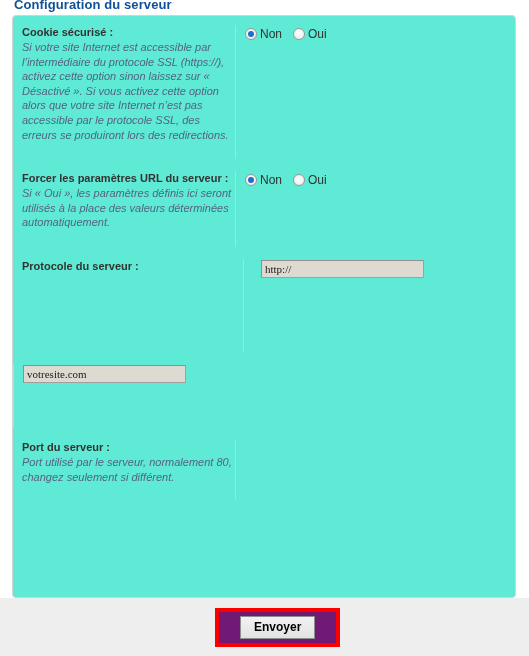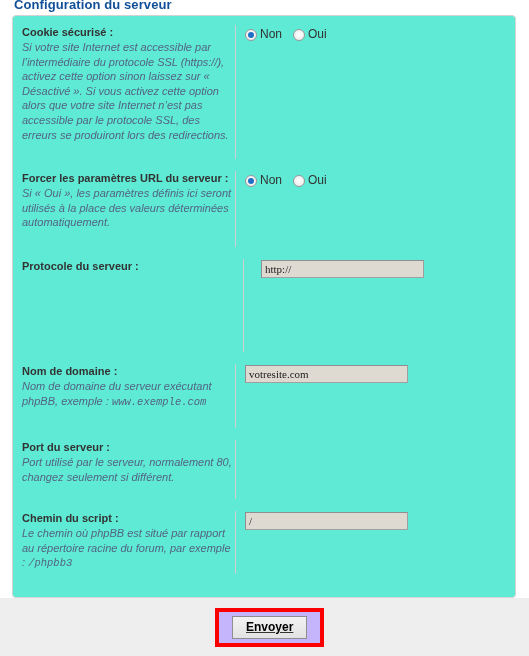--- a/index.html
+++ b/index.html
@@ -110,21 +110,21 @@
 
   
   .radio-group {
     display: flex;
     align-items: center;
     gap: 4px;
     padding-top: 1px;
   }
   .radio-item {
     display: inline-flex;
-    align-items: flex-end;
+    align-items: center;
     gap: 3px;
     margin-right: 7px;
   }
   .radio {
     width: 12px;
     height: 12px;
     border-radius: 50%;
     box-sizing: border-box;
     border: 1px solid #9a9a9a;
     background: radial-gradient(circle at 50% 45%, #ffffff 0%, #f1f1f1 60%, #dcdcdc 100%);
@@ -172,24 +172,23 @@
     top: 598px;
     width: 529px;
     height: 58px;
     background: #eeeeee;
   }
   .submit-wrap {
     position: absolute;
     left: 215px;
     top: 10px;
     border: 4px solid #fc0000;
-    padding: 4px 13px;
-    background: #c4b5fd;
-    box-sizing: border-box;
-    text-decoration: underline;
+    padding: 4px 21px;
+    background: #701a75;
+    box-sizing: border-box;
   }
   .submit-button {
     display: block;
     font-family: "Liberation Sans", sans-serif;
     font-size: 12px;
     font-weight: bold;
     color: #000000;
     background: linear-gradient(#f2f2f2, #e2e2e2);
     border: 1px solid #8e8e8e;
     padding: 3px 13px 4px 13px;
@@ -250,48 +249,34 @@
         <div class="label-col">
           <span class="field-label">Protocole du serveur :</span>
         </div>
         <div class="divider"></div>
         <div class="value-col">
           <input class="text-input" type="text" value="http://" style="">
         </div>
       </div>
 
       <div class="row" style="height:76px;">
-        <div class="label-col">
-          <span class="field-label">Nom de domaine :</span>
-          <span class="field-desc"><span>Nom de domaine du serveur exécutant phpBB, exemple : </span><span class="mono">www.exemple.com</span></span>
-        </div>
         <div class="divider"></div>
         <div class="value-col">
           <input class="text-input" type="text" value="votresite.com" style="">
         </div>
       </div>
 
       <div class="row" style="height:71px;">
         <div class="label-col">
           <span class="field-label">Port du serveur :</span>
           <span class="field-desc">Port utilisé par le serveur, normalement 80, changez seulement si différent.</span>
         </div>
         <div class="divider"></div>
       </div>
 
-      <div class="row" style="height:75px;">
-        <div class="label-col">
-          <span class="field-label">Chemin du script :</span>
-          <span class="field-desc"><span>Le chemin où phpBB est situé par rapport au répertoire racine du forum, par exemple : </span><span class="mono">/phpbb3</span></span>
-        </div>
-        <div class="divider"></div>
-        <div class="value-col">
-          <input class="text-input" type="text" value="/" style="">
-        </div>
-      </div>
 
     </div>
   </div>
 
   <div class="submit-area">
     <div class="submit-wrap">
       <button class="submit-button">Envoyer</button>
     </div>
   </div>
 

